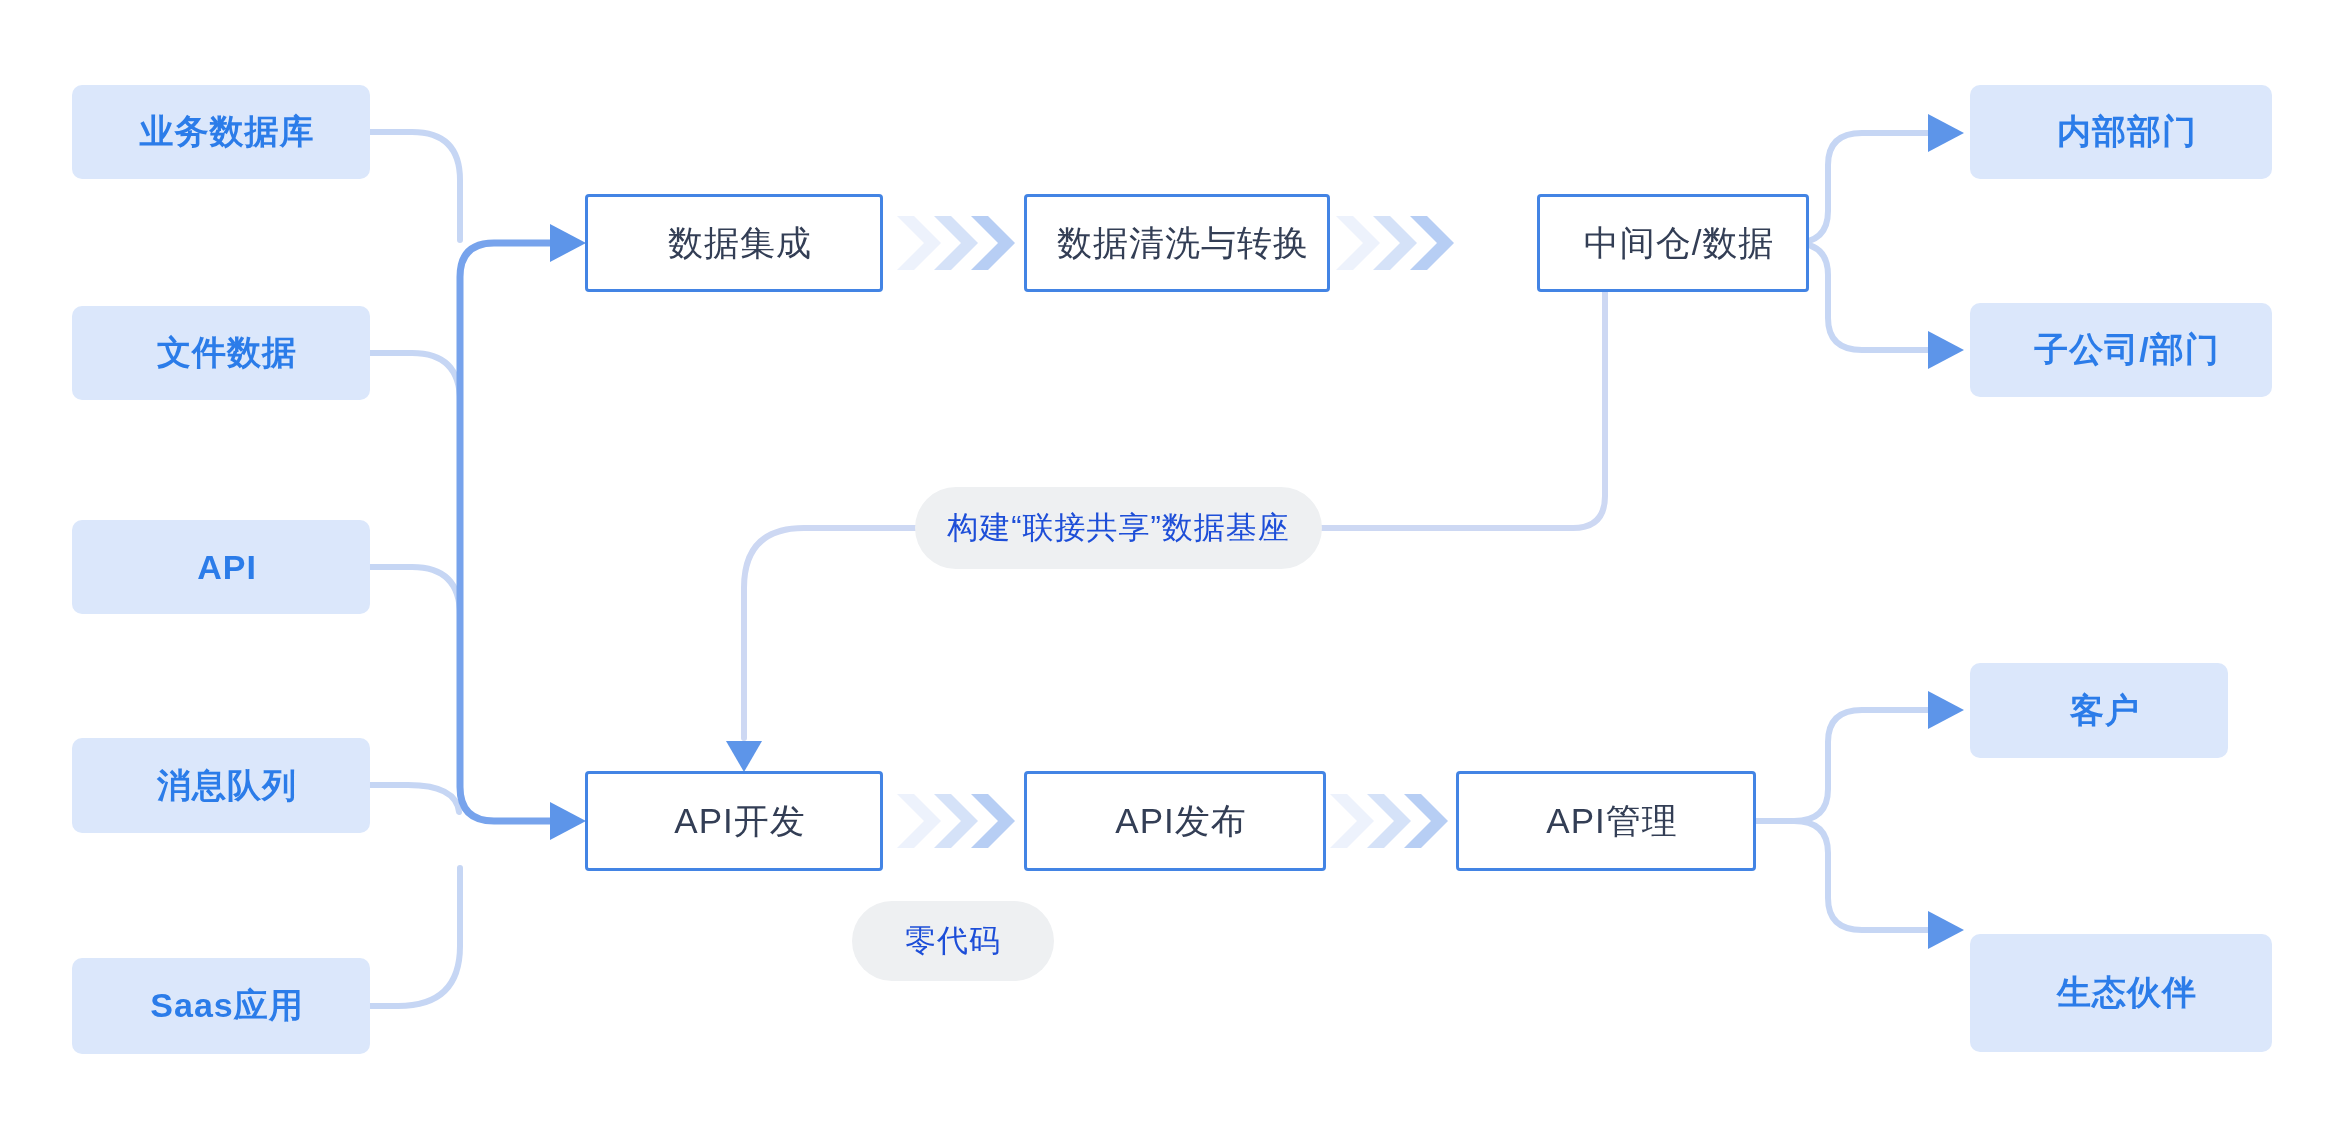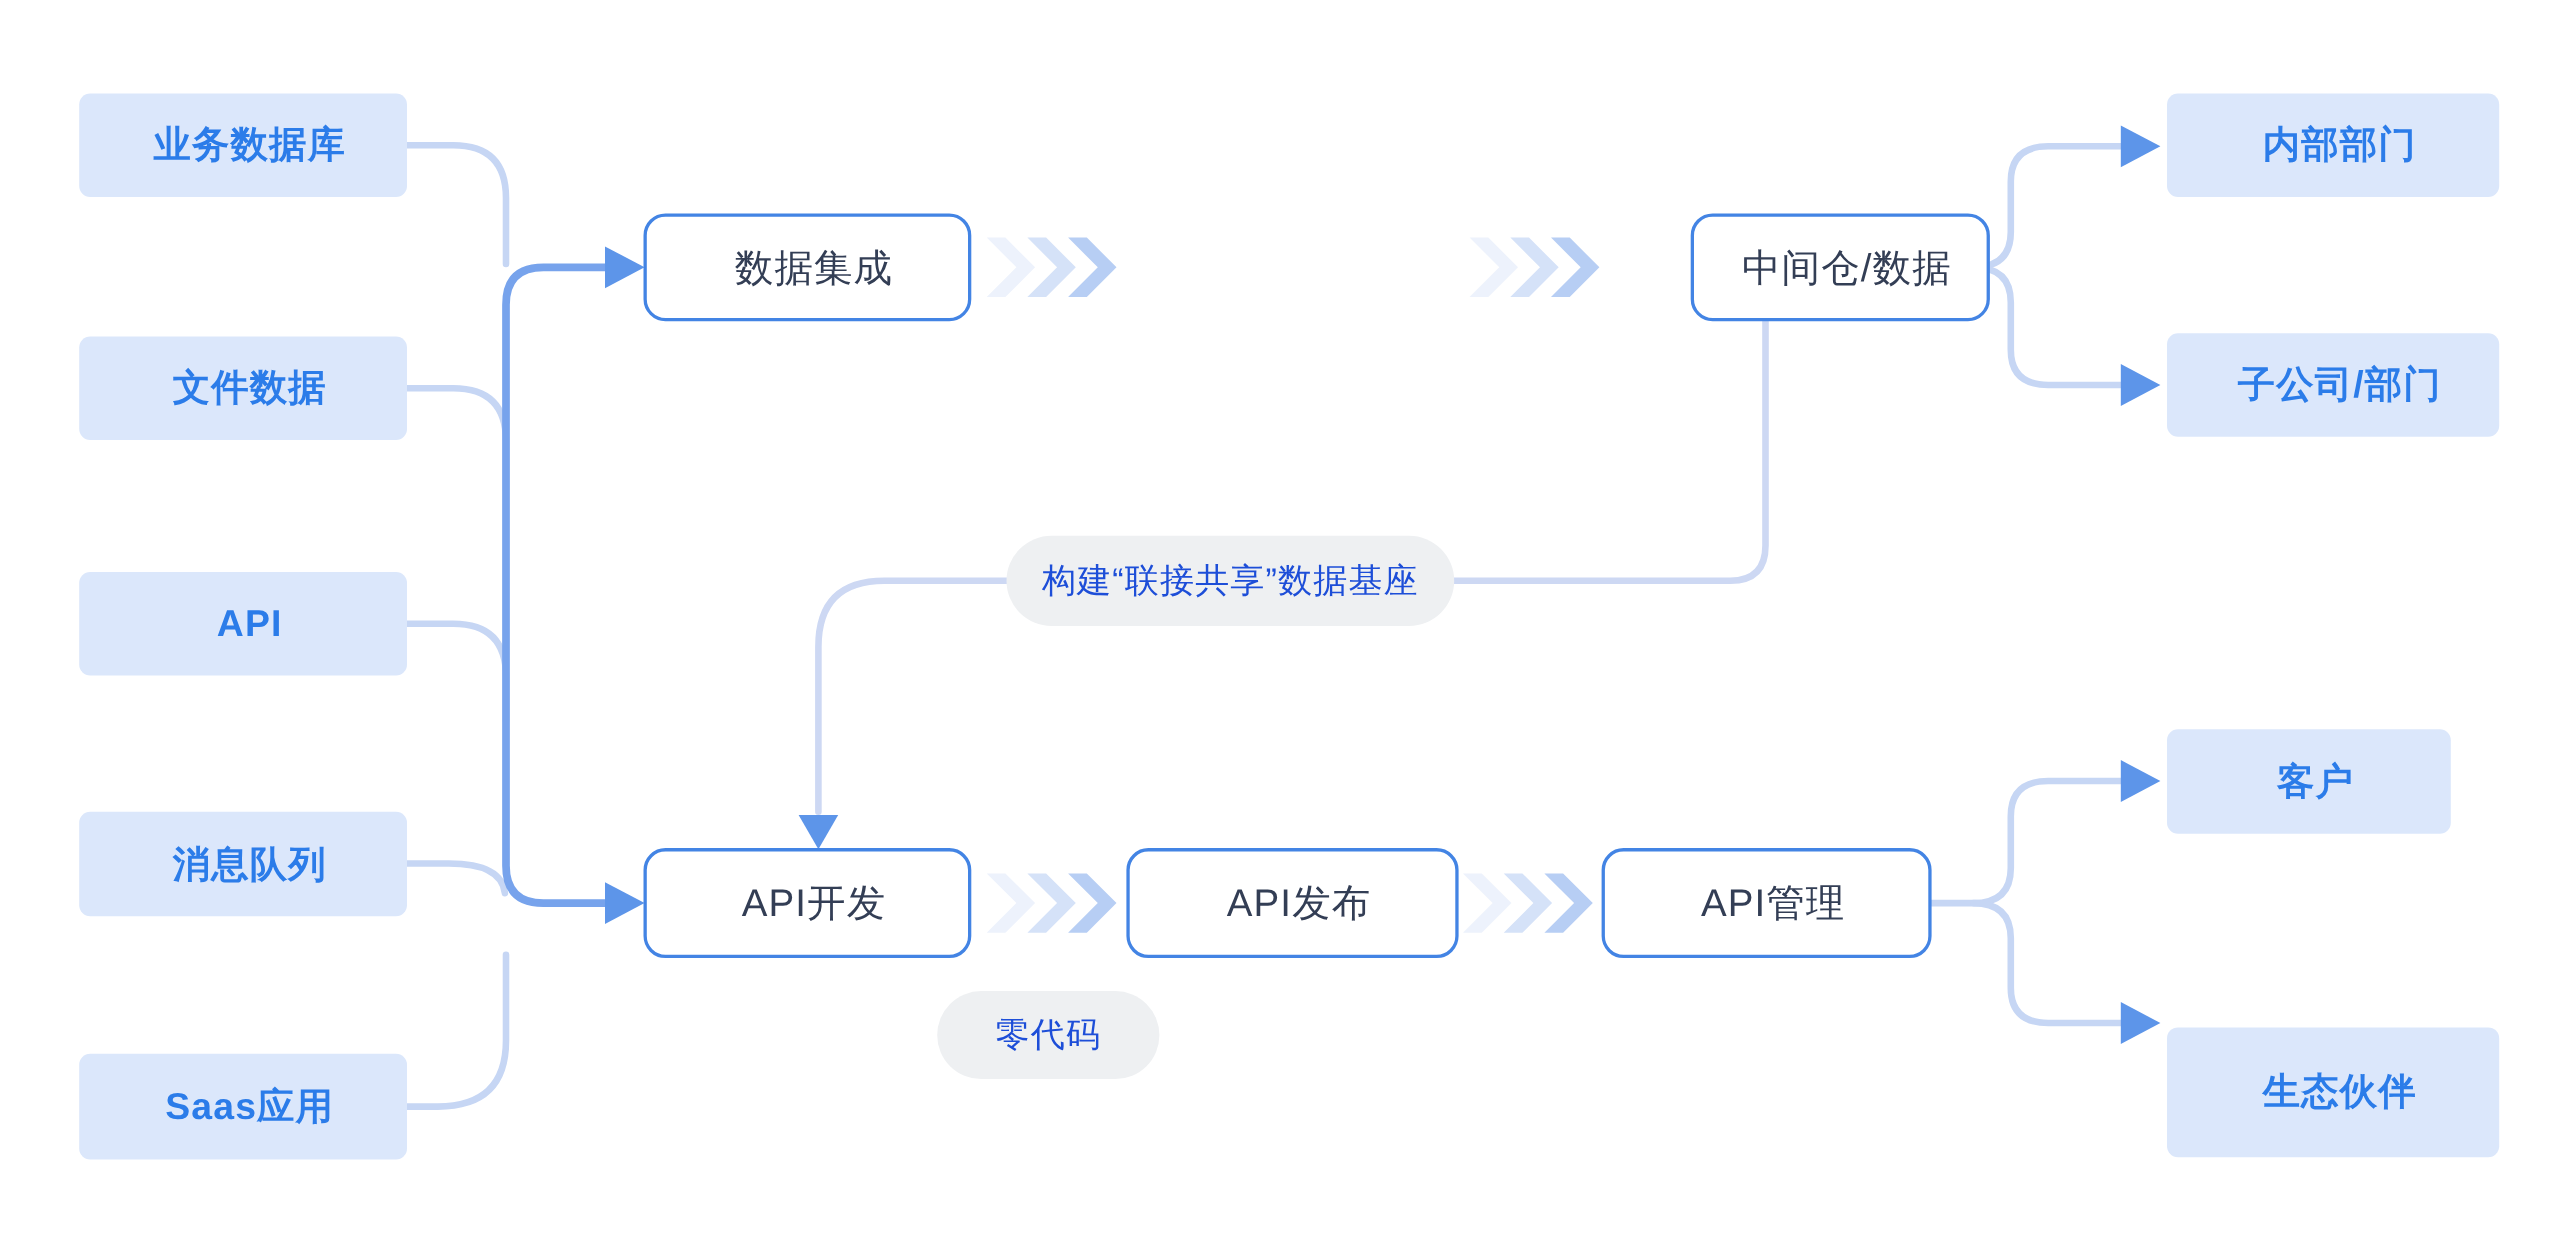--- a/index.html
+++ b/index.html
@@ -10,21 +10,21 @@
   .layer{position:absolute;left:0;top:0;}
   .node{
     position:absolute;display:flex;align-items:center;justify-content:center;
     box-sizing:border-box;text-align:center;white-space:nowrap;padding-left:12px;
   }
   .src{
     background:#dbe7fb;border-radius:10px;color:#2b7ce9;
     font-size:34px;font-weight:600;letter-spacing:1px;
   }
   .proc{
-    background:#ffffff;border:3px solid #4384e4;border-radius:20px;color:#333e55;
+    background:#ffffff;border:3px solid #4384e4;border-radius:4px;color:#333e55;
     font-size:35px;font-weight:500;letter-spacing:1px;
   }
   .pill{
     position:absolute;display:flex;align-items:center;justify-content:center;
     background:#eef0f2;border-radius:42px;color:#1d4ed8;
     font-size:31px;font-weight:500;letter-spacing:1px;white-space:nowrap;
   }
   .watermark{
     position:absolute;right:24px;top:1086px;color:#a9aeb6;
     font-size:27px;font-weight:700;letter-spacing:1px;
@@ -98,20 +98,23 @@
   <div class="node src" style="left:72px;top:738px;width:298px;height:95px">
     <span>消息队列</span>
   </div>
   <div class="node src" style="left:72px;top:958px;width:298px;height:96px">
     <span>Saas应用</span>
   </div>
 
   <div class="node proc" style="left:585px;top:194px;width:298px;height:98px">
     <span>数据集成</span>
   </div>
+  <div class="node proc" style="left:1024px;top:194px;width:306px;height:98px">
+    <span>数据清洗与转换</span>
+  </div>
   <div class="node proc" style="left:1537px;top:194px;width:272px;height:98px">
     <span>中间仓/数据</span>
   </div>
 
   <div class="node proc" style="left:585px;top:771px;width:298px;height:100px">
     <span>API开发</span>
   </div>
   <div class="node proc" style="left:1024px;top:771px;width:302px;height:100px">
     <span>API发布</span>
   </div>

